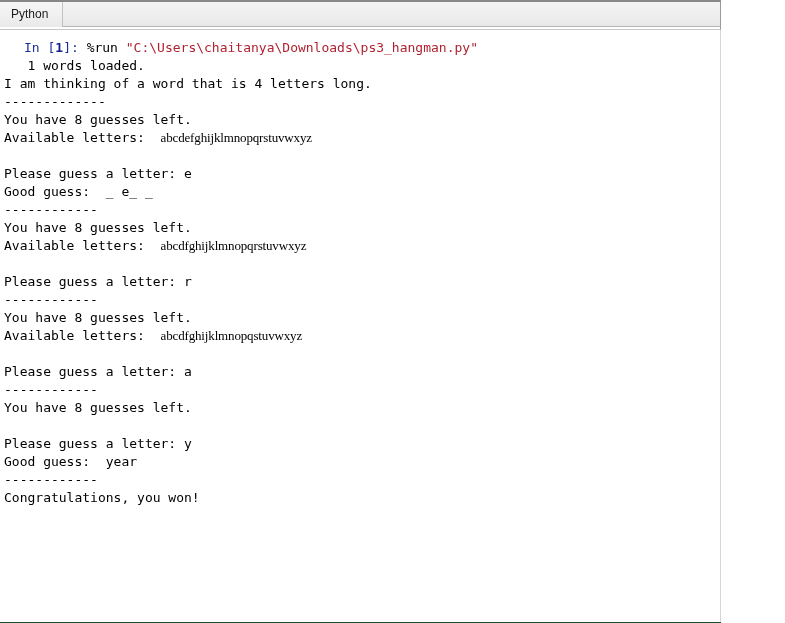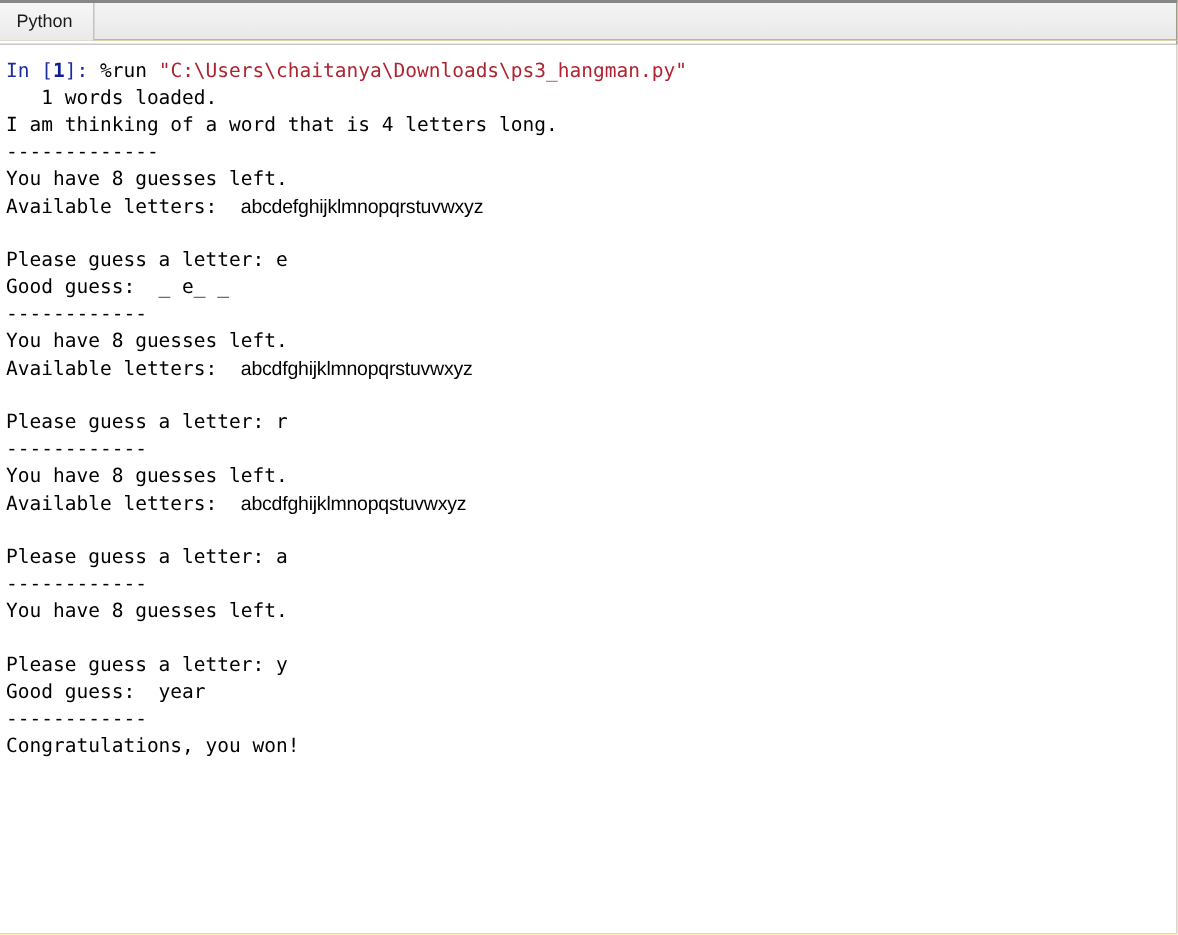--- a/index.html
+++ b/index.html
@@ -10,24 +10,24 @@
   }
   body {
     width: 785px;
     height: 623px;
     overflow: hidden;
     font-family: "DejaVu Sans Mono", "Liberation Mono", monospace;
   }
 
   
   #window {
-    width: 785px;
+    width: 721px;
     height: 623px;
     position: relative;
-    background: #fde047;
+    background: #14532d;
     box-sizing: border-box;
   }
 
   
   #tabbar {
     height: 27px;
     box-sizing: border-box;
     background: linear-gradient(to bottom, #f3f3f3 0%, #eeeeee 55%, #e8e8e8 100%);
     border-top: 2px solid #878787;
     border-right: 1px solid #9a9a9a;
@@ -80,34 +80,35 @@
     height: 18px;
     color: #000000;
     white-space: pre;
     letter-spacing: 0px;
   }
   .blank {
     height: 18px;
   }
   .prompt {
     color: #1a2ea0;
+    margin-left: 20px;
   }
   .prompt .num {
     font-weight: bold;
     color: #0d1f8f;
   }
   .magic {
     color: #000000;
   }
   .pathstr {
     color: #b02330;
   }
   
   .letters {
-    font-family: Liberation Sans, sans-serif;
+    font-family: Liberation Serif, serif;
     font-size: 13px;
     letter-spacing: -0.15px;
   }
 </style>
 </head>
 <body>
 
 <div id="window">
 
   <div id="tabbar">

